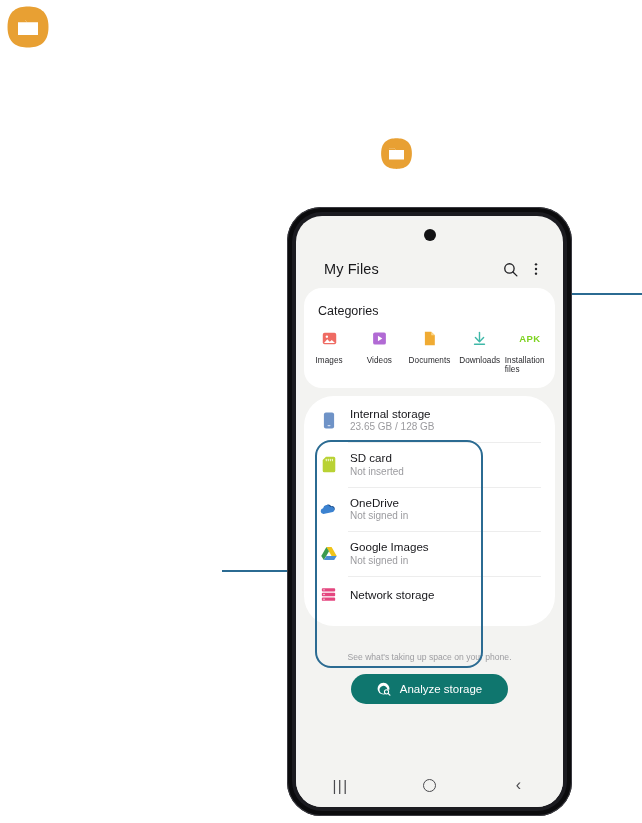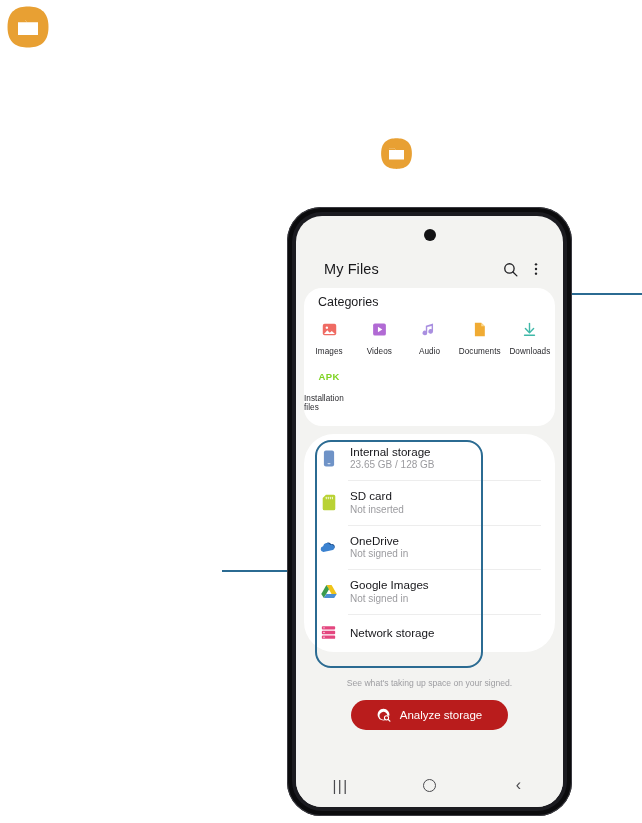--- a/index.html
+++ b/index.html
@@ -115,21 +115,21 @@
     bottom: 44px;
     overflow: hidden;
   }
 
   .card {
     background: #ffffff;
     border-radius: 18px;
     margin: 0 8px 8px 8px;
   }
 
-  #categories-card { padding: 7px 0 12px 0; }
+  #categories-card { padding: 16px 0 12px 0; }
   #categories-heading {
     font-size: 12.5px;
     color: #1b1b1e;
     padding: 0 14px 6px 14px;
   }
   .category-grid {
     display: grid;
     grid-template-columns: repeat(5, 1fr);
     row-gap: 4px;
   }
@@ -153,21 +153,21 @@
     letter-spacing: .05px;
   }
   .apk-glyph {
     font-size: 9.5px;
     font-weight: bold;
     color: #7ed321;
     letter-spacing: .4px;
   }
 
   
-  #storage-card { padding: 2px 0 0 0; border-radius: 30px; }
+  #storage-card { padding: 2px 0 12px 0; border-radius: 30px; }
   .storage-row {
     display: flex;
     align-items: center;
     padding: 9px 0 9px 16px;
     position: relative;
   }
   .storage-row + .storage-row::before {
     content: "";
     position: absolute;
     left: 44px; right: 14px; top: 0;
@@ -216,21 +216,21 @@
   #analyze-hint {
     font-size: 8.6px;
     color: #9d9da1;
     margin-bottom: 12px;
   }
   #analyze-storage-button {
     display: inline-flex;
     align-items: center;
     justify-content: center;
     gap: 8px;
-    background: #b91c1c;
+    background: #0f766e;
     color: #ffffff;
     border: none;
     border-radius: 17px;
     height: 30px;
     padding: 0 26px;
     font-size: 11.5px;
     font-family: "Liberation Sans", sans-serif;
     cursor: pointer;
   }
   #analyze-storage-button .btn-icon {
@@ -331,28 +331,20 @@
           <div class="category-item">
             <span class="category-icon">
               <svg width="17" height="17" viewBox="0 0 24 24">
                 <rect x="3" y="3.5" width="18" height="17" rx="2.6" fill="#b16ad4"></rect>
                 <path d="M9.8 8.2l6.2 3.8-6.2 3.8z" fill="#ffffff"></path>
               </svg>
             </span>
             <span class="category-label">Videos</span>
           </div>
 
-          <div class="category-item">
-            <span class="category-icon">
-              <svg width="17" height="17" viewBox="0 0 24 24">
-                <path d="M17 3.4v11.2a3.3 3.3 0 1 1-2-3.03V6.9l-6.2 1.7v8.3a3.3 3.3 0 1 1-2-3.03V6.6z" fill="#a98fe0"></path>
-              </svg>
-            </span>
-            <span class="category-label">Audio</span>
-          </div>
 
           <div class="category-item">
             <span class="category-icon">
               <svg width="17" height="17" viewBox="0 0 24 24">
                 <path d="M5.5 2.5h9l5 5v14h-14z" fill="#f0ab33"></path>
                 <path d="M14.5 2.5l5 5h-5z" fill="#fbd98f"></path>
               </svg>
             </span>
             <span class="category-label">Documents</span>
           </div>
@@ -448,21 +440,21 @@
             </svg>
           </span>
           <span class="storage-text">
             <span class="storage-title">Network storage</span>
           </span>
         </div>
 
       </div>
 
       <div id="analyze-section">
-        <div id="analyze-hint">See what's taking up space on your signed.</div>
+        <div id="analyze-hint">See what's taking up space on your phone.</div>
         <button id="analyze-storage-button">
           <span class="btn-icon">
             <svg width="14" height="14" viewBox="0 0 20 20">
               <path d="M9.3 1.2a8.3 8.3 0 1 0 4.2 15.4l-.9-1.1a5.6 5.6 0 1 1 2.2-4.4h2.8A8.3 8.3 0 0 0 9.3 1.2z" fill="#ffffff"></path>
               <circle cx="13.6" cy="14" r="3" fill="none" stroke="#ffffff" stroke-width="1.5"></circle>
               <line x1="15.8" y1="16.2" x2="18.4" y2="18.8" stroke="#ffffff" stroke-width="1.8" stroke-linecap="round"></line>
             </svg>
           </span>
           <span>Analyze storage</span>
         </button>

